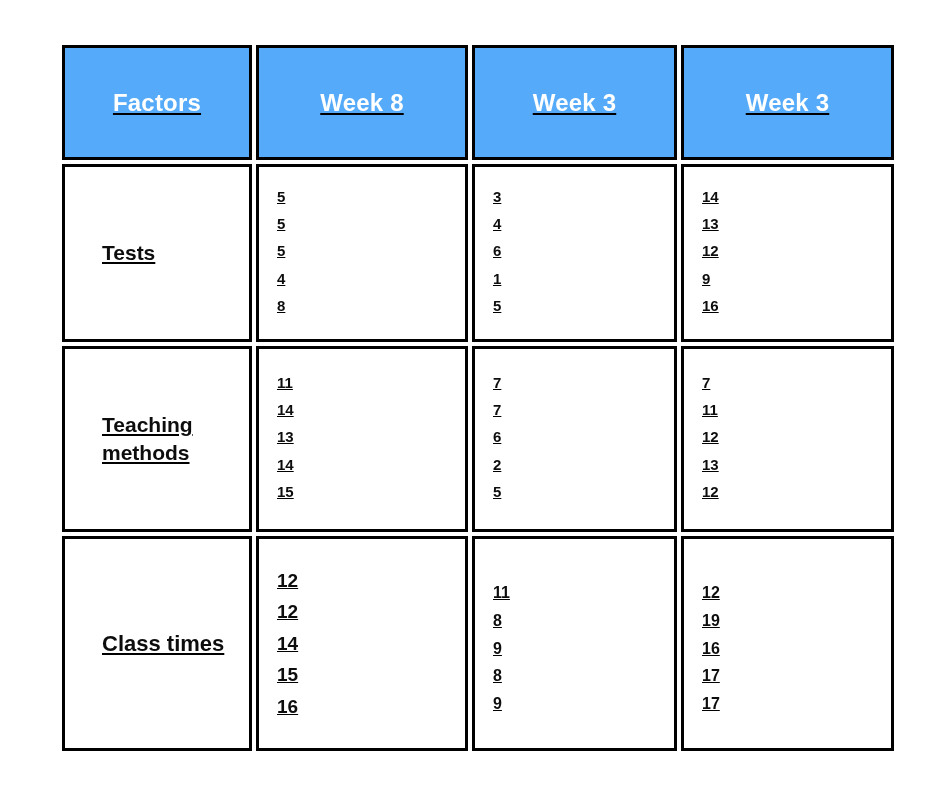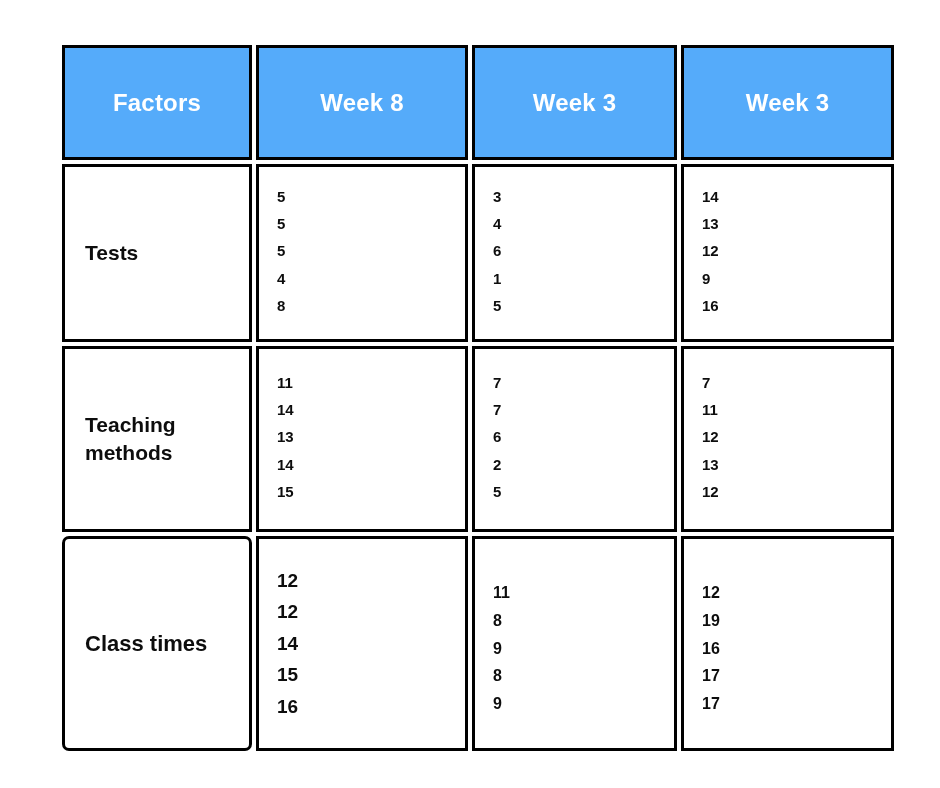--- a/index.html
+++ b/index.html
@@ -21,20 +21,21 @@
     top: 41px;
     width: 824px;
     height: 705px;
   }
 
   .data-table {
     border-collapse: separate;
     border-spacing: 4px 4px;
     width: 100%;
     table-layout: fixed;
+    text-decoration: underline;
   }
 
   
   .hdr-cell {
     background: #55abfa;
     border: 3px solid #000000;
     height: 109px;
     text-align: center;
     vertical-align: middle;
     color: #ffffff;
@@ -47,21 +48,21 @@
   
   .body-cell {
     background: #ffffff;
     border: 3px solid #000000;
     vertical-align: middle;
     padding: 0;
   }
 
   .factor-cell {
     text-align: left;
-    padding-left: 20px;
+    padding-left: 37px;
     font-weight: bold;
     font-size: 21px;
     color: #0d0d0d;
     line-height: 1.32;
   }
 
   .values-cell {
     text-align: left;
     padding-left: 18px;
     vertical-align: middle;
@@ -77,21 +78,21 @@
     color: #0d0d0d;
     font-size: 15px;
     line-height: 1.82;
   }
 
   
   tr.row-0 .body-cell { height: 172px; }
   tr.row-1 .body-cell { height: 180px; }
   tr.row-2 .body-cell { height: 209px; }
 
-  tr.row-2 .factor-cell { font-size: 22px; border-radius: 7px; }
+  tr.row-2 .factor-cell { font-size: 22px; }
   tr.row-2 .col-1 .val-list li { font-size: 19px; line-height: 1.66; }
   tr.row-2 .col-2 .val-list,
   tr.row-2 .col-3 .val-list { position: relative; top: 5px; }
   tr.row-2 .col-2 .val-list li,
   tr.row-2 .col-3 .val-list li { font-size: 16px; line-height: 1.73; }
 
   tr.row-0 .val-list,
   tr.row-1 .val-list { position: relative; top: -2px; }
 </style>
 </head>

